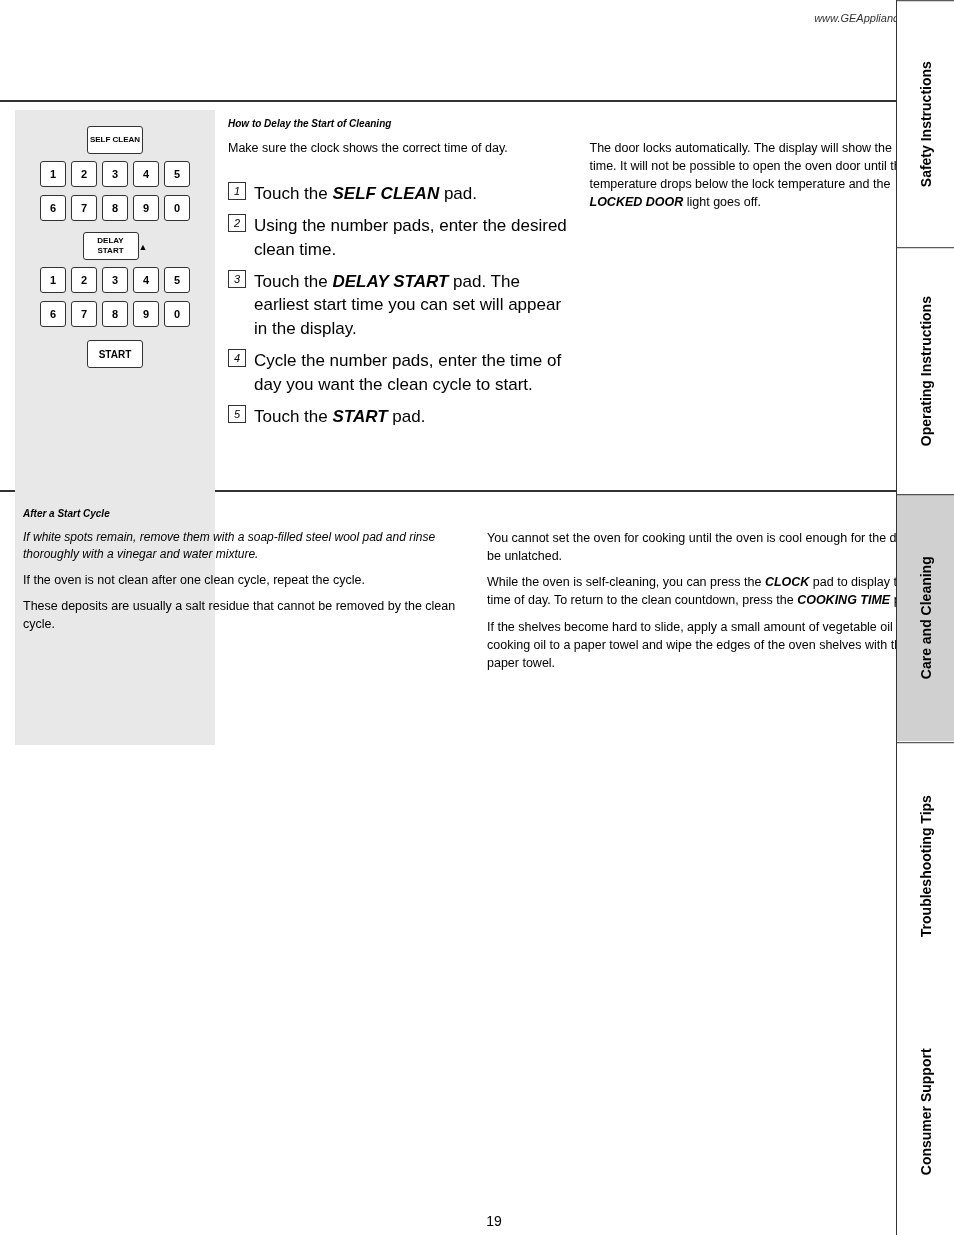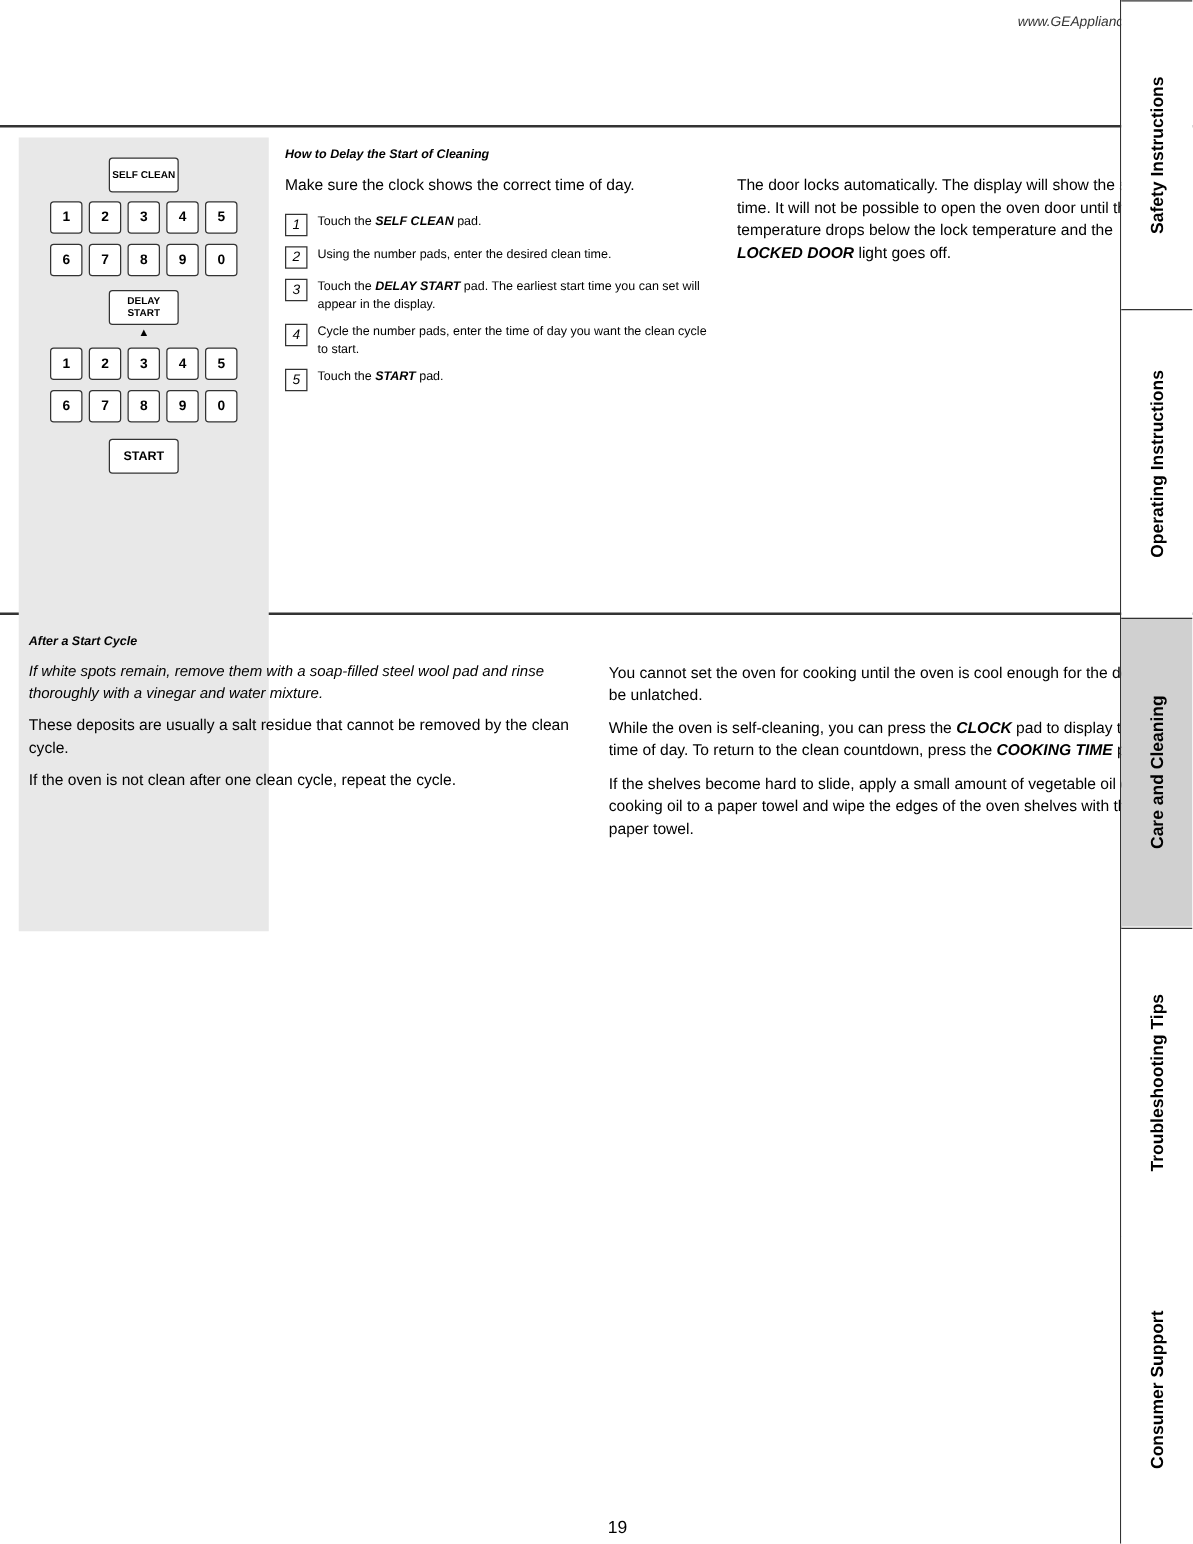--- a/index.html
+++ b/index.html
@@ -175,21 +175,21 @@
       border: 1.5px solid #333;
       display: flex;
       align-items: center;
       justify-content: center;
       font-size: 11px;
       flex-shrink: 0;
       font-style: italic;
     }
 
     .step-text {
-      font-size: 10px;
+      font-size: 17px;
       line-height: 1.4;
     }
 
     .section-bottom-full {
       position: absolute;
       top: 498px;
       left: 15px;
       right: 15px;
       bottom: 35px;
       padding: 10px 8px;
@@ -204,21 +204,21 @@
     .para-italic {
       font-size: 12px;
       font-style: italic;
       line-height: 1.4;
       margin-bottom: 8px;
     }
 
     .intro-text {
       font-size: 12.5px;
       line-height: 1.45;
-      margin-bottom: 14px;
+      margin-bottom: 25px;
     }
   </style>
 </head>
 <body>
 
 <div class="website-url">www.GEAppliances.com</div>
 
 <div class="divider-top"></div>
 
 <div class="divider-mid"></div>
@@ -236,21 +236,21 @@
   </div>
 
   <div class="key-row">
     <div class="keypad-key">6</div>
     <div class="keypad-key">7</div>
     <div class="keypad-key">8</div>
     <div class="keypad-key">9</div>
     <div class="keypad-key">0</div>
   </div>
 
-  <div style="display:flex; flex-direction:column; align-items:center; margin-top:4px;">
+  <div style="display:flex; flex-direction:row; align-items:center; margin-top:4px;">
     <div class="keypad-key-wide" style="font-size:8px; line-height:1.2; text-align:center;">DELAY<br>START</div>
     <div style="font-size:9px; margin-top:1px;">▲</div>
   </div>
 
   <div class="key-row">
     <div class="keypad-key">1</div>
     <div class="keypad-key">2</div>
     <div class="keypad-key">3</div>
     <div class="keypad-key">4</div>
     <div class="keypad-key">5</div>
@@ -309,22 +309,22 @@
       <p class="para">The door locks automatically. The display will show the start time. It will not be possible to open the oven door until the temperature drops below the lock temperature and the <strong><em>LOCKED DOOR</em></strong> light goes off.</p>
     </div>
   </div>
 </div>
 
 <div class="section-bottom-full">
   <div class="section-title">After a Start Cycle</div>
   <div class="two-col">
     <div class="col-left">
       <p class="para-italic">If white spots remain, remove them with a soap-filled steel wool pad and rinse thoroughly with a vinegar and water mixture.</p>
+      <p class="para">If the oven is not clean after one clean cycle, repeat the cycle.</p>
       <p class="para">These deposits are usually a salt residue that cannot be removed by the clean cycle.</p>
-      <p class="para">If the oven is not clean after one clean cycle, repeat the cycle.</p>
     </div>
     <div class="col-right">
       <p class="para">You cannot set the oven for cooking until the oven is cool enough for the door to be unlatched.</p>
       <p class="para">While the oven is self-cleaning, you can press the <strong><em>CLOCK</em></strong> pad to display the time of day. To return to the clean countdown, press the <strong><em>COOKING TIME</em></strong> pad.</p>
       <p class="para">If the shelves become hard to slide, apply a small amount of vegetable oil or cooking oil to a paper towel and wipe the edges of the oven shelves with the paper towel.</p>
     </div>
   </div>
 </div>
 
 <div class="page-number">19</div>

